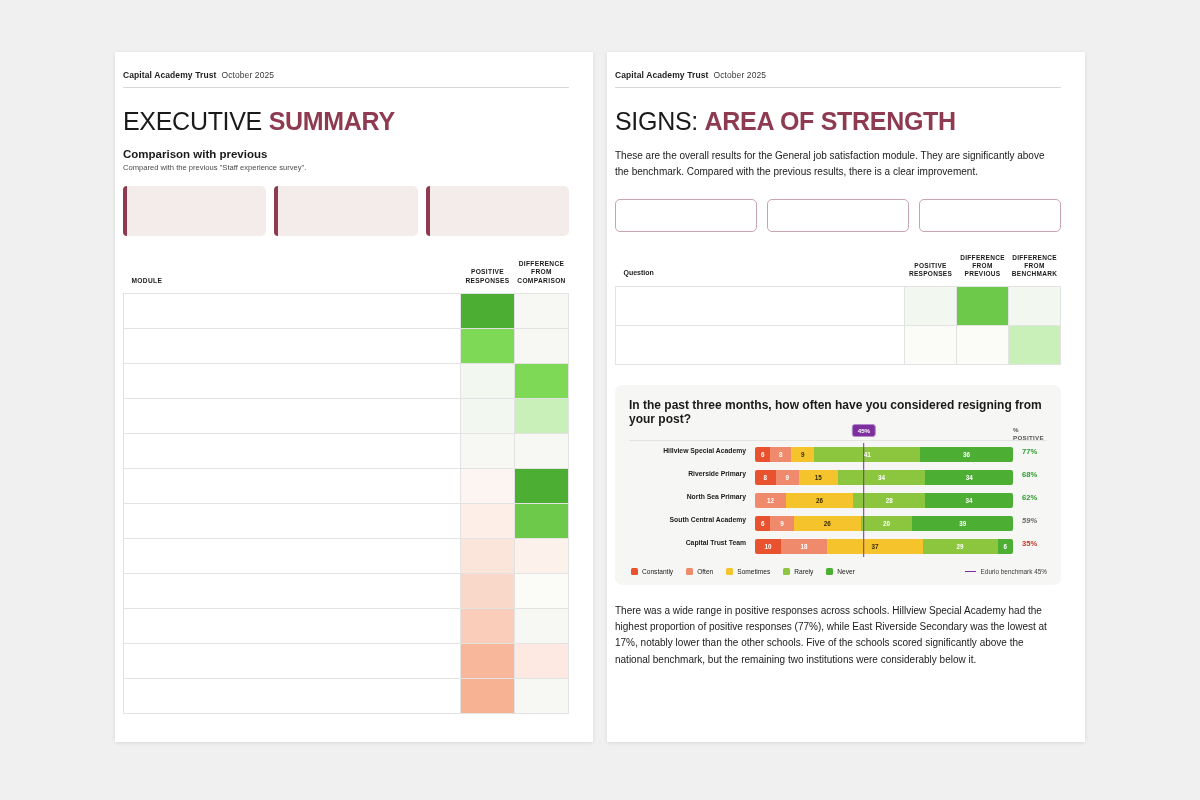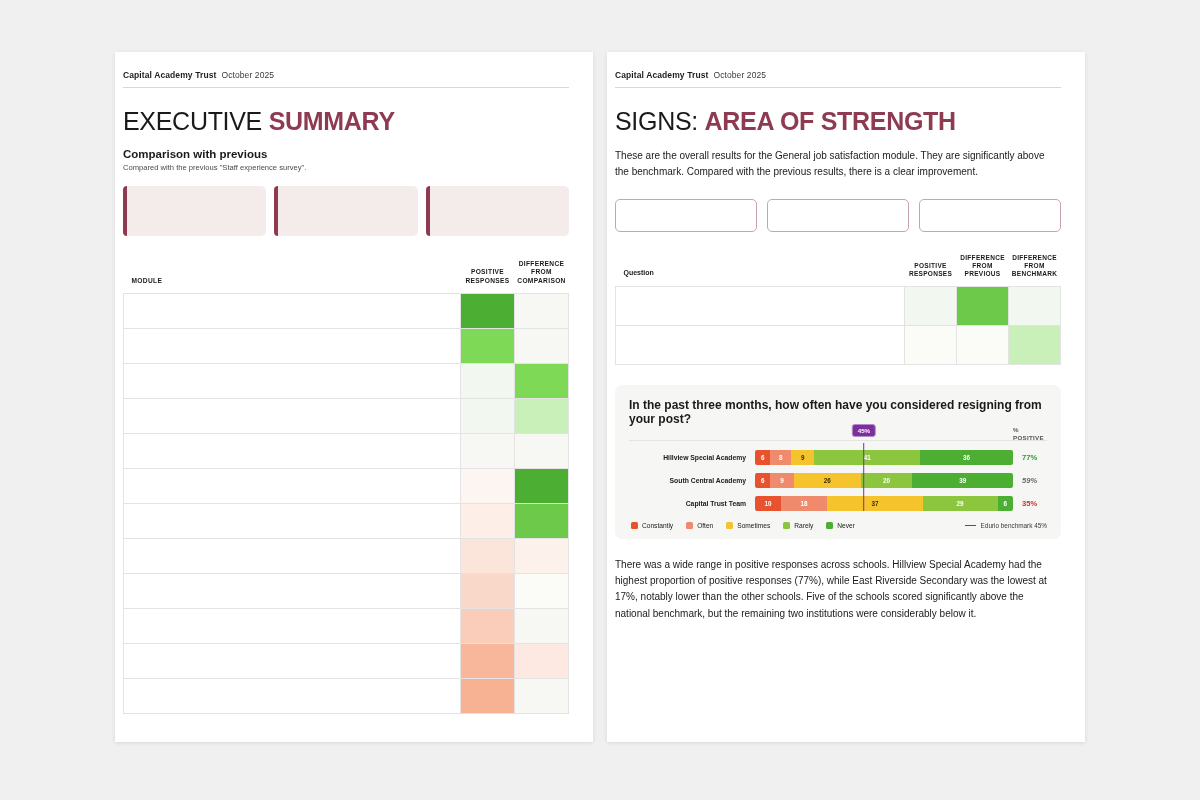--- a/index.html
+++ b/index.html
@@ -109,21 +109,21 @@
     position:absolute;top:-16px;transform:translateX(-50%);
     background:#7e2f9e;color:#fff;font-size:6.2px;font-weight:bold;
     padding:2px 5px;border-radius:3px;border:1px solid #b48ccb;z-index:4;
     white-space:nowrap;
   }
   .bench-line{
     position:absolute;top:2px;bottom:2px;width:1.6px;background:#7e2f9e;
     transform:translateX(-50%);z-index:3;
   }
   .rowline{border-top:1px solid #e4e4e0;}
-  .crow{display:flex;align-items:center;height:20px;margin-bottom:3px;}
+  .crow{display:flex;align-items:flex-start;height:20px;margin-bottom:3px;}
   .clabel{
     width:126px;flex:0 0 126px;text-align:right;padding-right:9px;
     font-size:6.8px;font-weight:bold;color:#1a1a1a;box-sizing:border-box;
     white-space:nowrap;
   }
   .cbar{flex:1;display:flex;height:15px;border-radius:2px;overflow:hidden;position:relative;}
   .seg{
     display:flex;align-items:center;justify-content:center;
     font-size:6.3px;font-weight:bold;color:#ffffff;overflow:hidden;
   }
@@ -351,20 +351,41 @@
             <div class="crow">
               <div class="clabel">Hillview Special Academy</div>
               <div class="cbar">
                 <div class="seg" style="flex: 6 0 0px; background: rgb(232, 82, 47);">6</div>
                 <div class="seg" style="flex: 8 0 0px; background: rgb(240, 138, 108);">8</div>
                 <div class="seg dk" style="flex: 9 0 0px; background: rgb(245, 195, 44);">9</div>
                 <div class="seg" style="flex: 41 0 0px; background: rgb(140, 198, 63);">41</div>
                 <div class="seg" style="flex: 36 0 0px; background: rgb(76, 175, 52);">36</div>
               </div>
               <div class="cpct" style="color: rgb(46, 156, 46);">77%</div>
+            </div>
+            <div class="crow">
+              <div class="clabel">Riverside Primary</div>
+              <div class="cbar">
+                <div class="seg" style="flex: 8 0 0px; background: rgb(232, 82, 47);">8</div>
+                <div class="seg" style="flex: 9 0 0px; background: rgb(240, 138, 108);">9</div>
+                <div class="seg dk" style="flex: 15 0 0px; background: rgb(245, 195, 44);">15</div>
+                <div class="seg" style="flex: 34 0 0px; background: rgb(140, 198, 63);">34</div>
+                <div class="seg" style="flex: 34 0 0px; background: rgb(76, 175, 52);">34</div>
+              </div>
+              <div class="cpct" style="color: rgb(46, 156, 46);">68%</div>
+            </div>
+            <div class="crow">
+              <div class="clabel">North Sea Primary</div>
+              <div class="cbar">
+                <div class="seg" style="flex: 12 0 0px; background: rgb(240, 138, 108);">12</div>
+                <div class="seg dk" style="flex: 26 0 0px; background: rgb(245, 195, 44);">26</div>
+                <div class="seg" style="flex: 28 0 0px; background: rgb(140, 198, 63);">28</div>
+                <div class="seg" style="flex: 34 0 0px; background: rgb(76, 175, 52);">34</div>
+              </div>
+              <div class="cpct" style="color: rgb(46, 156, 46);">62%</div>
             </div>
             <div class="crow">
               <div class="clabel">South Central Academy</div>
               <div class="cbar">
                 <div class="seg" style="flex: 6 0 0px; background: rgb(232, 82, 47);">6</div>
                 <div class="seg" style="flex: 9 0 0px; background: rgb(240, 138, 108);">9</div>
                 <div class="seg dk" style="flex: 26 0 0px; background: rgb(245, 195, 44);">26</div>
                 <div class="seg" style="flex: 20 0 0px; background: rgb(140, 198, 63);">20</div>
                 <div class="seg" style="flex: 39 0 0px; background: rgb(76, 175, 52);">39</div>
               </div>

